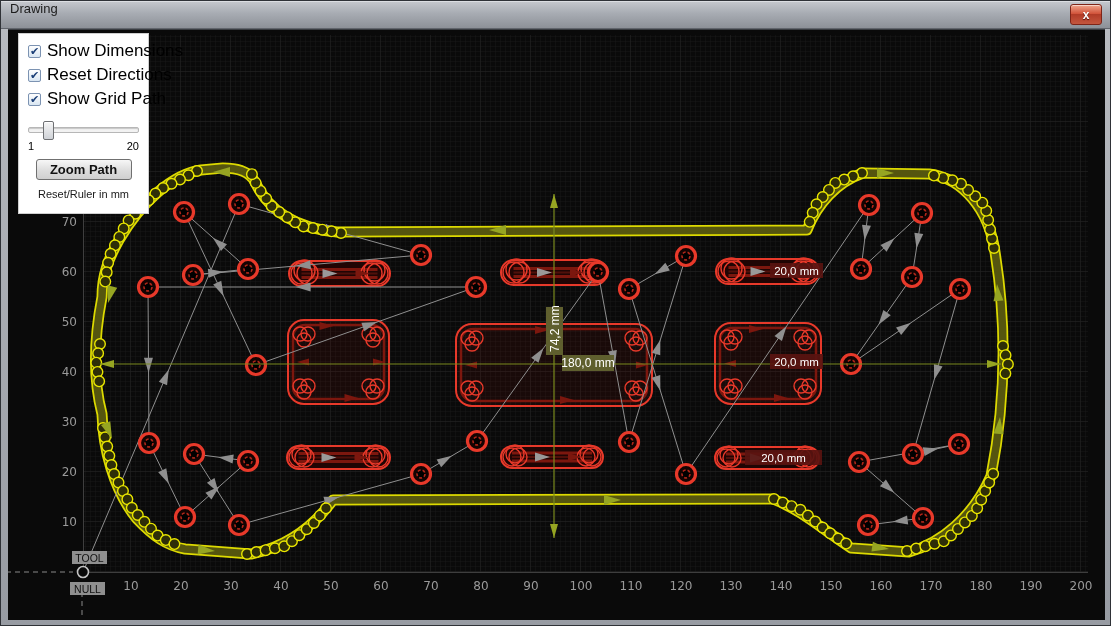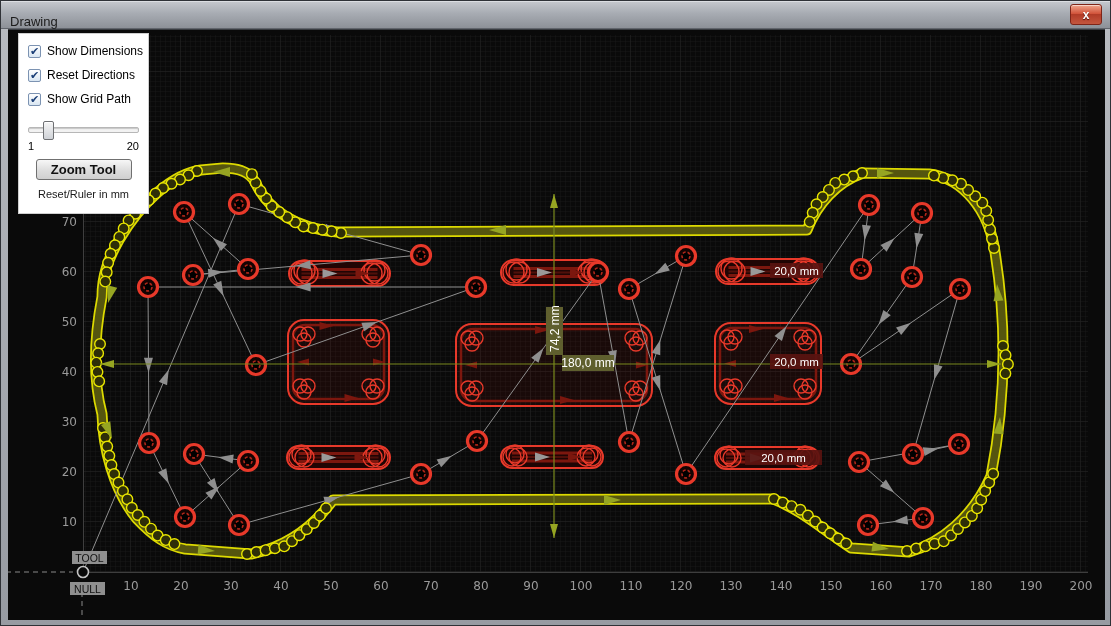--- a/index.html
+++ b/index.html
@@ -2,35 +2,35 @@
 <html><head>
 <meta charset="utf-8">
 <style>
   html,body{margin:0;padding:0;background:#444;}
   .window{position:relative;width:1111px;height:626px;box-sizing:border-box;
     border:1px solid #2f3237;background:linear-gradient(#b9bcc1,#979ba2);
     font-family:"Liberation Sans",sans-serif;overflow:hidden;}
   .titlebar{position:absolute;left:0;top:0;right:0;height:27px;
     background:linear-gradient(#c6c9ce,#a8acb3 45%,#8d9198);
     border-bottom:1px solid #61656c;box-shadow:inset 0 1px 0 #dcdee2;}
-  .title-text{position:absolute;left:9px;top:13px;font-size:13px;color:#1c1c1c;}
+  .title-text{position:absolute;left:9px;top:0;font-size:13px;color:#1c1c1c;}
   .close-btn{position:absolute;right:8px;top:3px;width:30px;height:19px;border-radius:3px;
     border:1px solid #7e2518;background:linear-gradient(#f0a58c,#d2553c 45%,#b03a26 46%,#c4563e);
     box-shadow:inset 0 1px 0 rgba(255,255,255,.55);cursor:pointer;text-align:center;}
   .close-btn span{display:inline-block;color:#fff;font-weight:bold;font-size:12px;line-height:18px;
     text-shadow:0 1px 1px rgba(60,10,5,.9);}
   .canvas-wrap{position:absolute;left:7px;top:28px;width:1097px;height:590px;background:#0a0a0a;
     border-top:1px solid #3a3d42;}
   svg{display:block;}
   .panel{position:absolute;left:17px;top:32px;width:131px;height:181px;background:#ffffff;
     border:1px solid #cfcfcf;box-sizing:border-box;z-index:5;}
   .cb-row{display:flex;align-items:center;gap:6px;margin:10px 0 0 9px;height:14px;}
   .cb-box{flex:0 0 auto;width:13px;height:13px;box-sizing:border-box;border:1px solid #7c93b2;border-radius:2px;
     background:linear-gradient(#fefefe,#d9e6f2);color:#1b3f77;font-size:11px;line-height:11px;text-align:center;cursor:pointer;}
-  .cb-label{font-size:12px;color:#000;white-space:nowrap;}
+  .cb-label{font-size:17px;color:#000;white-space:nowrap;}
   .slider{position:relative;margin:14px 9px 0 9px;height:18px;}
   .slider-track{position:absolute;left:0;right:0;top:7px;height:4px;background:#f2f2f2;
     border:1px solid #b7b7b7;border-radius:2px;box-shadow:inset 0 1px 1px rgba(0,0,0,.18);cursor:pointer;}
   .slider-thumb{position:absolute;top:1px;width:9px;height:17px;border:1px solid #6e7073;border-radius:2px;
     background:linear-gradient(#f6f6f6,#cfd2d7);box-shadow:inset 0 1px 0 #fff;cursor:pointer;}
   .slider-scale{display:flex;justify-content:space-between;margin:2px 9px 0 9px;font-size:11px;color:#000;}
   .zoom-reset{display:block;margin:7px auto 0 auto;width:96px;height:21px;font-family:"Liberation Sans",sans-serif;
     font-size:13px;font-weight:bold;color:#111;border:1px solid #707070;border-radius:3px;
     background:linear-gradient(#f7f7f7,#dddddd 55%,#cfcfcf);cursor:pointer;}
   .panel-footer{margin-top:8px;text-align:center;font-size:11px;color:#1a1a1a;}
@@ -607,16 +607,16 @@
         </div>
       </div>
     <div class="slider">
       <div class="slider-track"></div>
       <div class="slider-thumb" id="sl-thumb" style="left: 15px;"></div>
     </div>
     <div class="slider-scale">
       <span>1</span>
       <span>20</span>
     </div>
-    <button class="zoom-reset">Zoom Tool</button>
+    <button class="zoom-reset">Zoom Path</button>
     <div class="panel-footer">Reset/Ruler in mm</div>
   </div>
 </div>
 
 </body></html>

